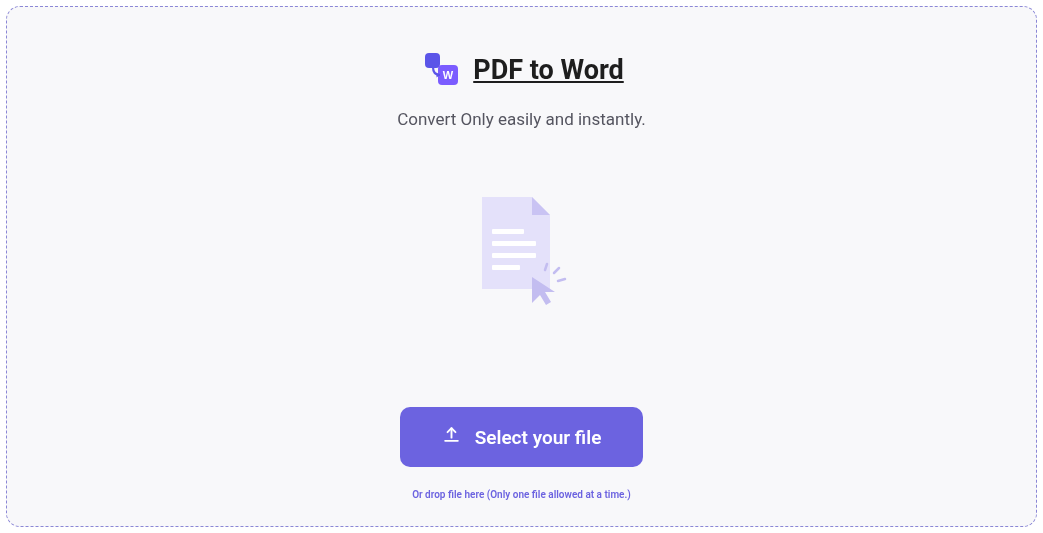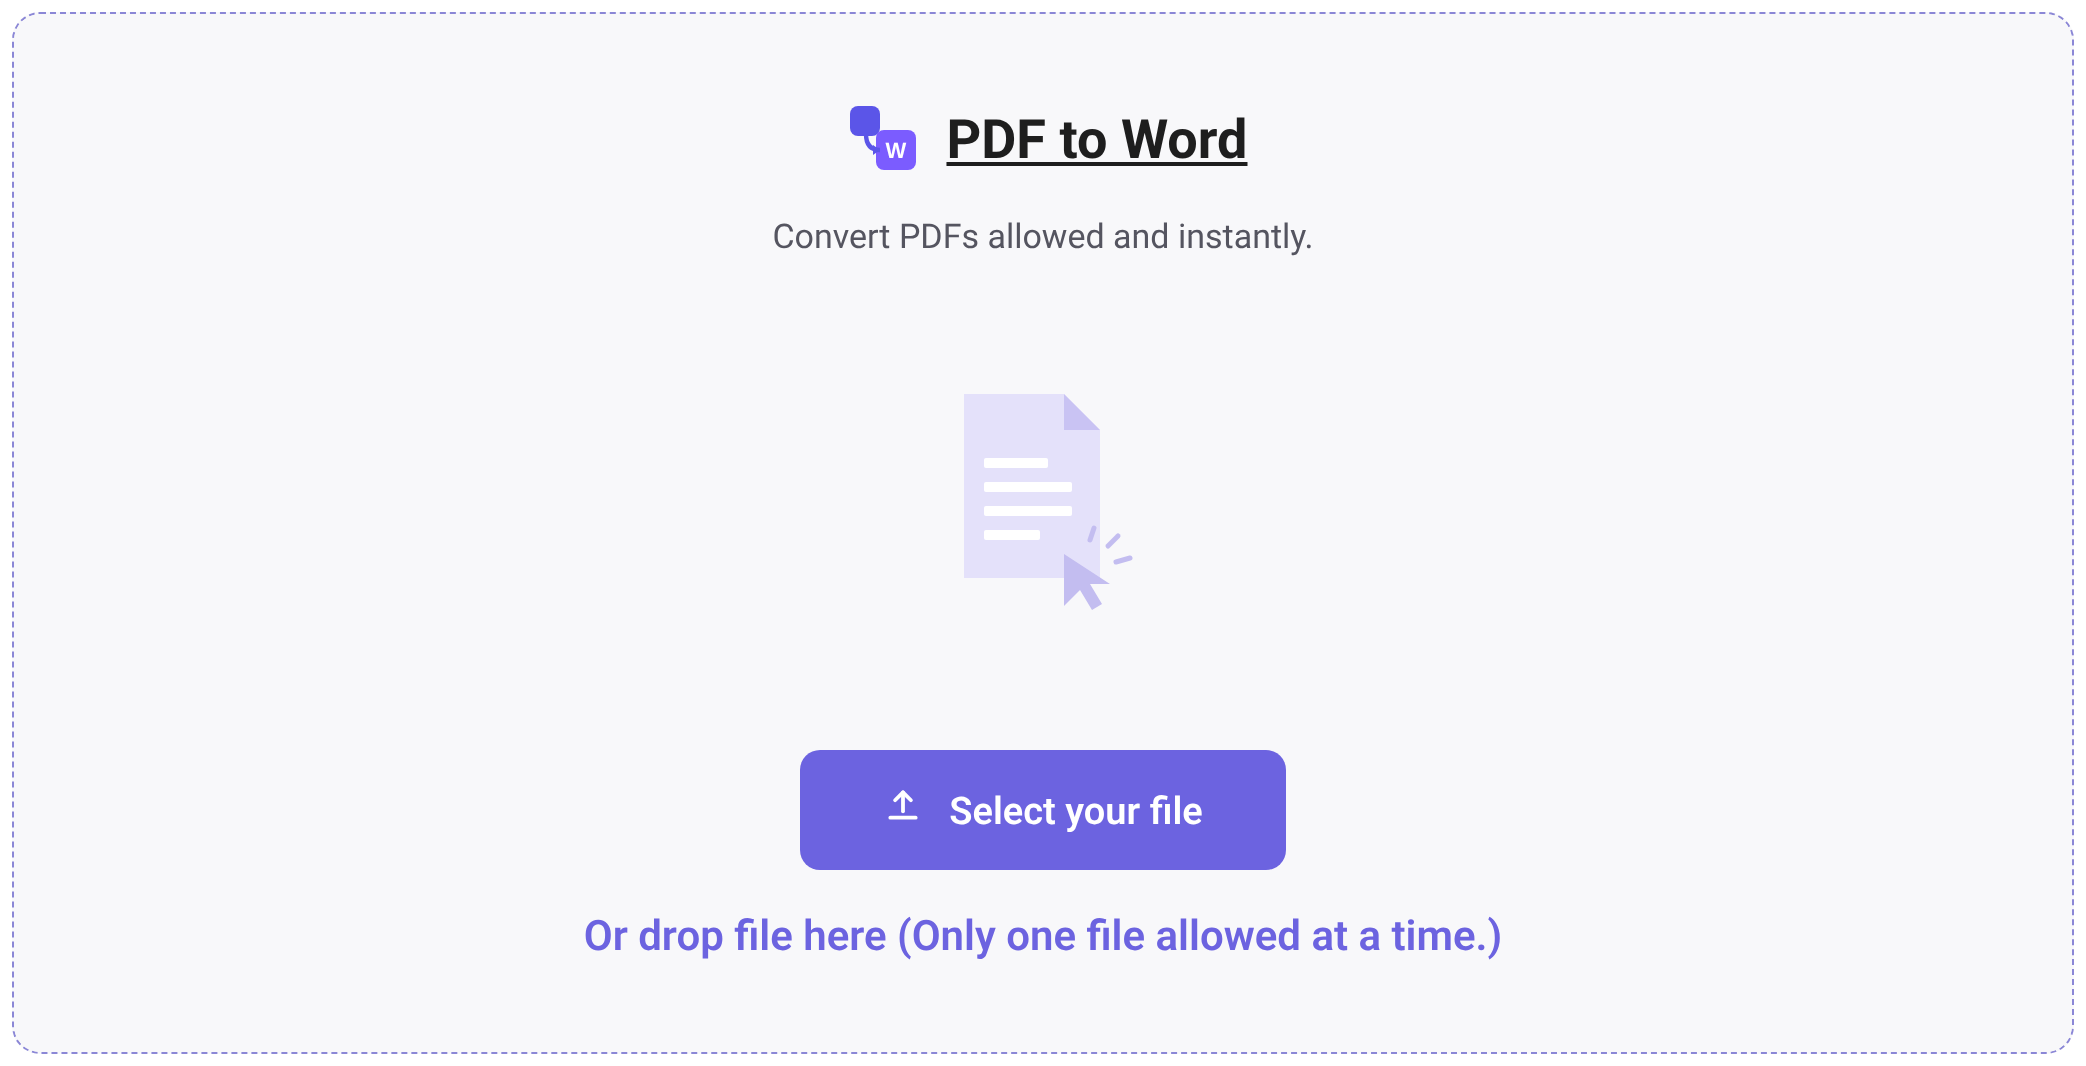--- a/index.html
+++ b/index.html
@@ -48,37 +48,37 @@
       font-size: 17px;
       color: #555560;
     }
     .illustration {
       margin-top: 68px;
       position: relative;
       width: 100px;
       height: 110px;
     }
     .select-button {
-      margin-top: 68px;
+      margin-top: 100px;
       background: #6c63e0;
       color: #ffffff;
       border: none;
       border-radius: 10px;
       padding: 18px 42px;
       font-size: 19px;
       font-weight: 600;
       cursor: pointer;
       display: flex;
       align-items: center;
       gap: 14px;
       font-family: inherit;
     }
     .drop-hint {
       margin-top: 22px;
-      font-size: 21px;
+      font-size: 10px;
       font-weight: 600;
       color: #6c63e0;
     }
   </style>
 </head>
 <body>
 
 <div class="dropzone">
 
   <div class="header">
@@ -87,21 +87,21 @@
         <rect x="6" y="0" width="15" height="15" rx="4" fill="#5b55e8"></rect>
         <rect x="19" y="12" width="20" height="20" rx="4" fill="#7b5cff"></rect>
         <text x="29" y="26" font-family="Arial" font-size="11" font-weight="700" fill="#ffffff" text-anchor="middle">W</text>
         <path d="M 14 14 Q 14 22 21 22" stroke="#5b55e8" stroke-width="2.2" fill="none"></path>
         <path d="M 21 22 L 17.5 19.5 L 17.5 24.5 Z" fill="#5b55e8"></path>
       </svg>
     </div>
     <h1 class="title">PDF to Word</h1>
   </div>
 
-  <p class="subtitle">Convert PDFs allowed and instantly.</p>
+  <p class="subtitle">Convert Only easily and instantly.</p>
 
   <div class="illustration">
     <svg width="100" height="110" viewBox="0 0 100 110">
 
       <path d="M 10 0 L 60 0 L 78 18 L 78 92 L 10 92 Z" fill="#e4e1fa"></path>
 
       <path d="M 60 0 L 78 18 L 60 18 Z" fill="#c9c3f3"></path>
 
       <rect x="20" y="32" width="32" height="5" rx="1" fill="#ffffff"></rect>
       <rect x="20" y="44" width="44" height="5" rx="1" fill="#ffffff"></rect>

